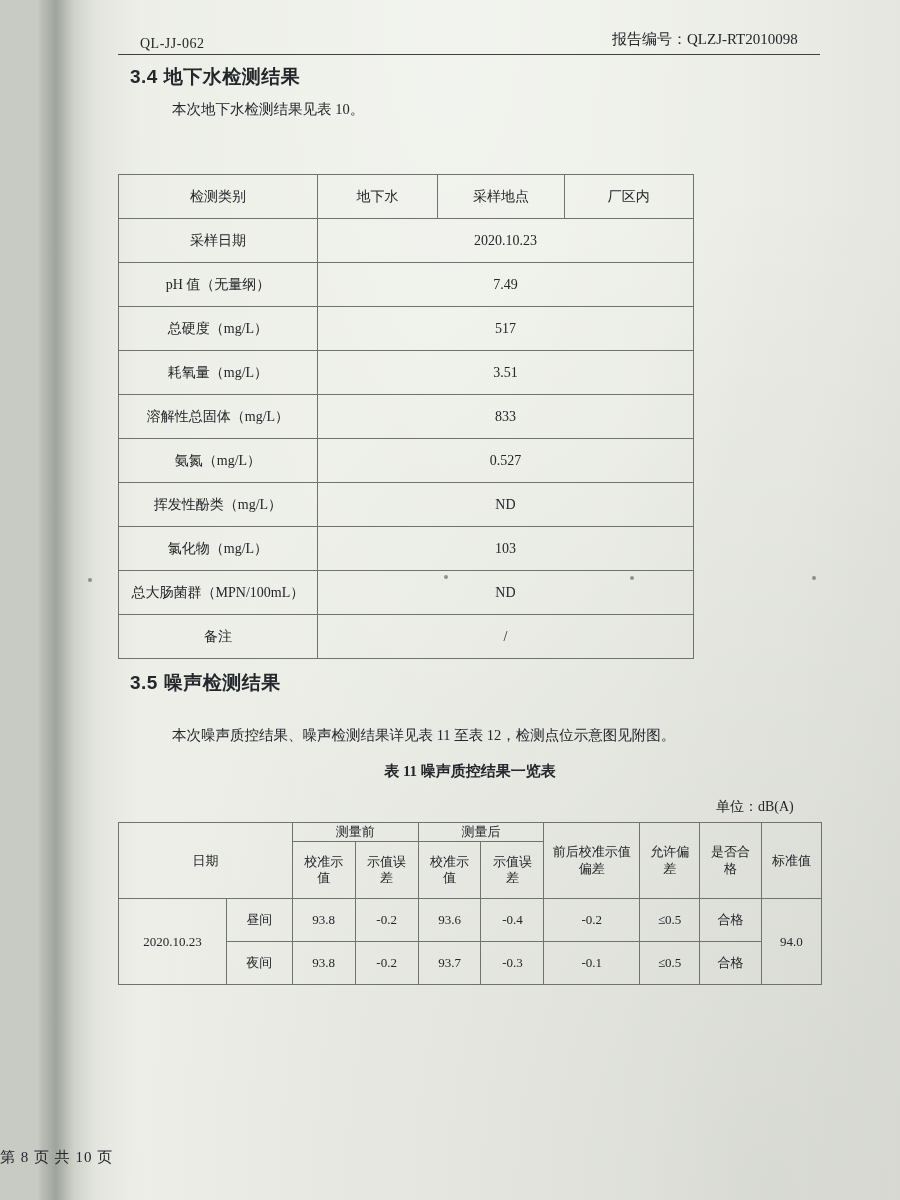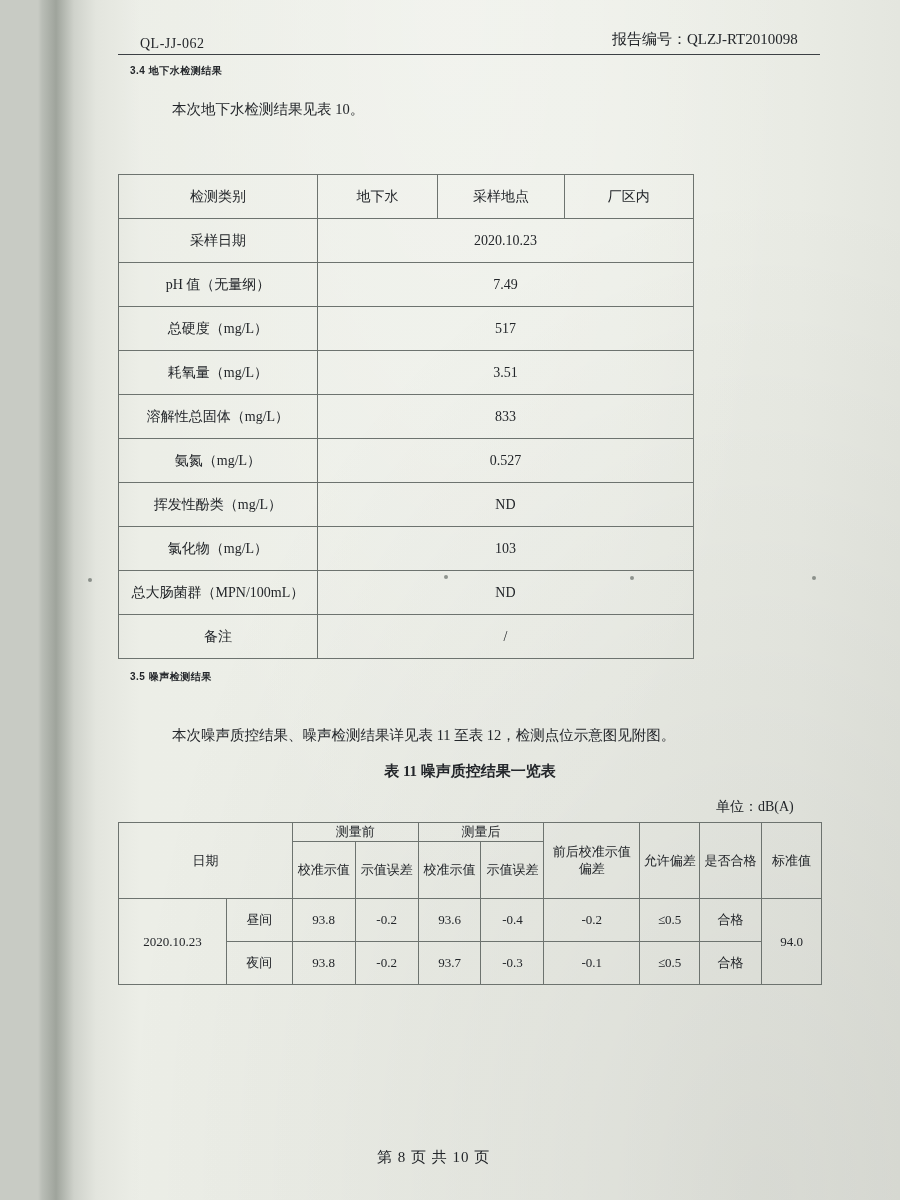--- a/index.html
+++ b/index.html
@@ -60,21 +60,21 @@
   }
   .hdr-rule {
     position: absolute;
     left: 118px; top: 54px;
     width: 702px; height: 1px;
     background: #3c4044;
   }
 
   .sec-title {
     position: absolute;
-    font-size: 10px;
+    font-size: 19px;
     font-weight: bold;
     font-family: "Liberation Sans", sans-serif;
     letter-spacing: 0.5px;
   }
   .para {
     position: absolute;
     font-size: 14.5px;
   }
   .tbl-caption {
     position: absolute;
@@ -108,27 +108,26 @@
   }
   #tbl10 td { height: 39px; }
 
   
   #tbl11 {
     left: 118px;
     top: 822px;
     width: 704px;
     font-size: 13px;
   }
-  #tbl11 td { padding: 1px 2px; }
+  #tbl11 td { padding: 1px 8px; }
 
   .footer {
     position: absolute;
     left: 0; top: 1148px;
     width: 867px;
-    text-align: center;
     font-size: 15px;
     letter-spacing: 1px;
   }
 
   
   .speck {
     position: absolute;
     background: #5d6460;
     border-radius: 50%;
     opacity: .65;

